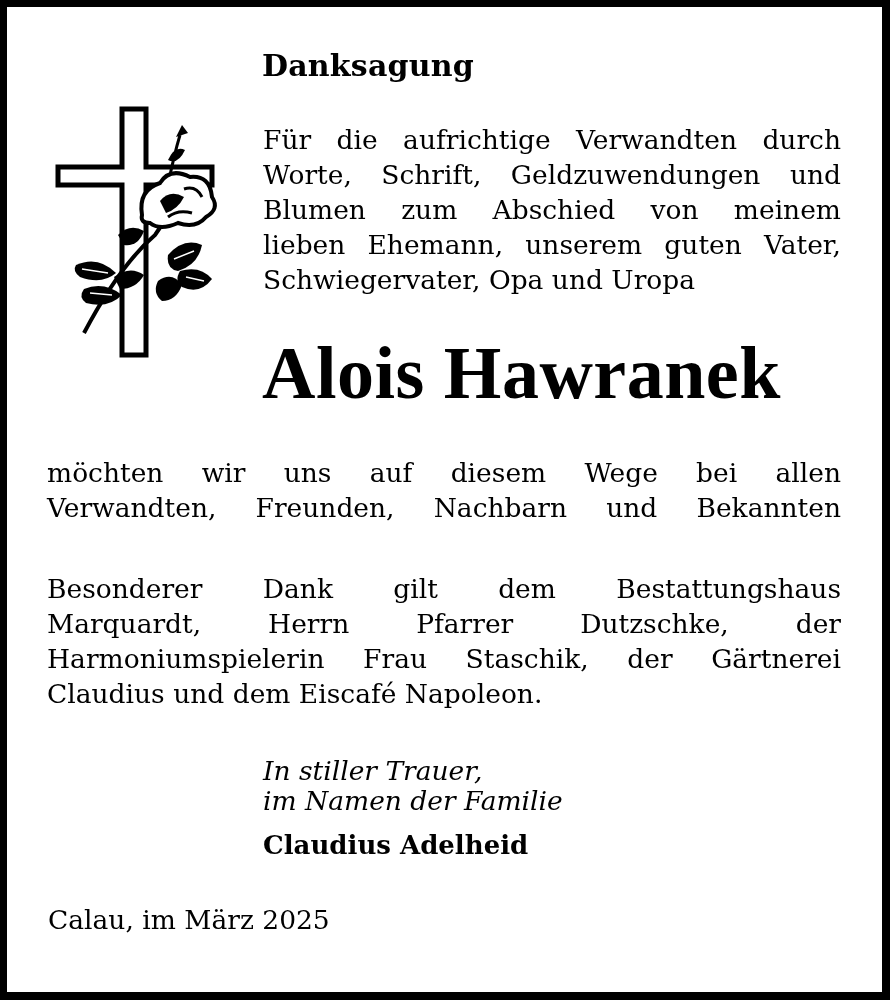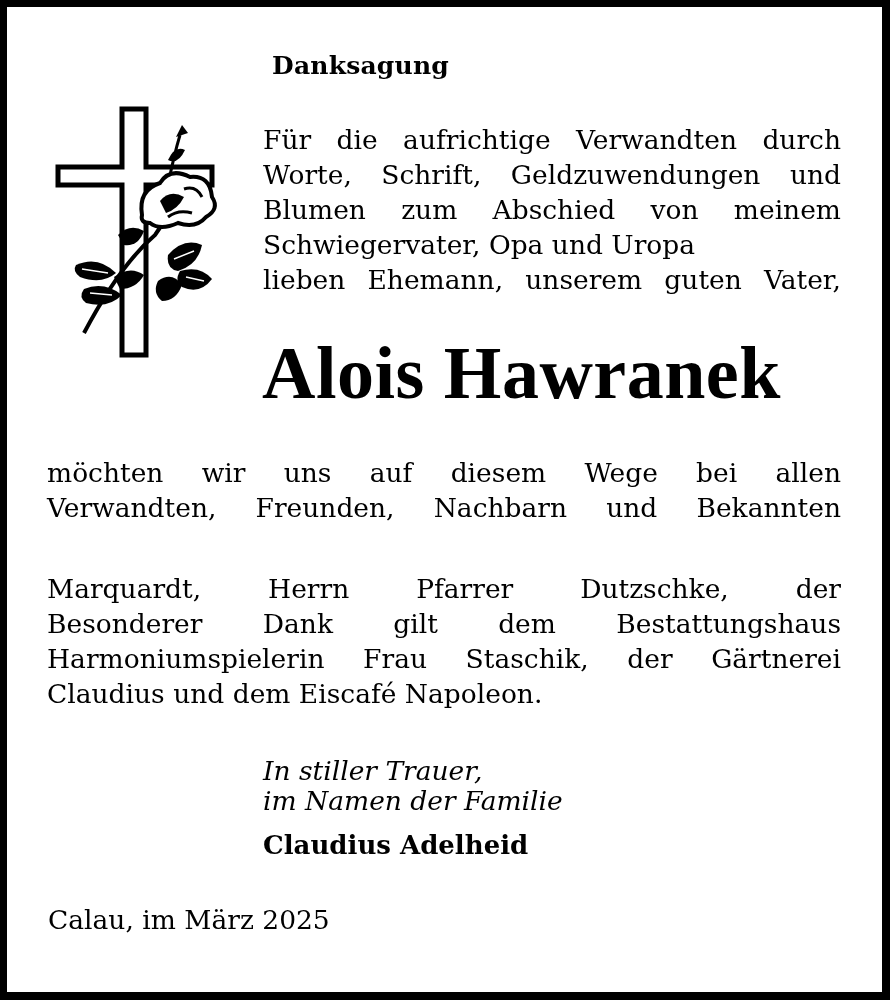--- a/index.html
+++ b/index.html
@@ -8,21 +8,21 @@
       position: absolute; left: 0; top: 0;
       width: 890px; height: 1000px;
       box-sizing: border-box;
       border-top: 7px solid #000; border-left: 7px solid #000;
       border-right: 8px solid #000; border-bottom: 8px solid #000;
       background: #fff;
     }
     .serif { font-family: "DejaVu Serif", "Liberation Serif", serif; color: #000; }
     .abs { position: absolute; }
     .heading {
-      left: 272px; top: 44px; font-size: 25px; font-weight: bold; letter-spacing: 0.2px;
+      left: 262px; top: 44px; font-size: 30px; font-weight: bold; letter-spacing: 0.2px;
       line-height: 44px;
     }
     .intro {
       left: 263px; top: 122px; width: 578px; font-size: 26.5px; line-height: 35px;
       text-align: justify;
     }
     .intro .line { display: block; text-align: justify; text-align-last: justify; white-space: nowrap; }
     .intro .line.last { text-align-last: left; }
     .name {
       left: 262px; top: 330px; font-family: "Liberation Serif", "DejaVu Serif", serif;
@@ -70,34 +70,34 @@
     <path d="M68 130 Q80 118 94 126 Q88 142 74 140 Z" fill="#000"></path>
 
     <path d="M32 164 L58 168 M40 188 L62 190 M124 154 L144 146 M136 172 L154 176" stroke="#fff" stroke-width="1.5"></path>
   </svg>
 </div>
 
 <div class="abs serif intro">
   <span class="line">Für die aufrichtige Verwandten durch</span>
   <span class="line">Worte, Schrift, Geldzuwendungen und</span>
   <span class="line">Blumen zum Abschied von meinem</span>
+  <span class="line">lieben Ehemann, unserem guten Vater,</span>
   <span class="line last">Schwiegervater, Opa und Uropa</span>
-  <span class="line">lieben Ehemann, unserem guten Vater,</span>
 </div>
 
 <div class="abs serif name">Alois Hawranek</div>
 
 <div class="abs serif para p1">
   <span class="line">möchten wir uns auf diesem Wege bei allen</span>
   <span class="line">Verwandten, Freunden, Nachbarn und Bekannten</span>
 </div>
 
 <div class="abs serif para p2">
+  <span class="line">Besonderer Dank gilt dem Bestattungshaus</span>
   <span class="line">Marquardt, Herrn Pfarrer Dutzschke, der</span>
-  <span class="line">Besonderer Dank gilt dem Bestattungshaus</span>
   <span class="line">Harmoniumspielerin Frau Staschik, der Gärtnerei</span>
   <span class="line last">Claudius und dem Eiscafé Napoleon.</span>
 </div>
 
 <div class="abs serif sign">
   <div>In stiller Trauer,</div>
   <div>im Namen der Familie</div>
 </div>
 
 <div class="abs serif sign-name">Claudius Adelheid</div>

